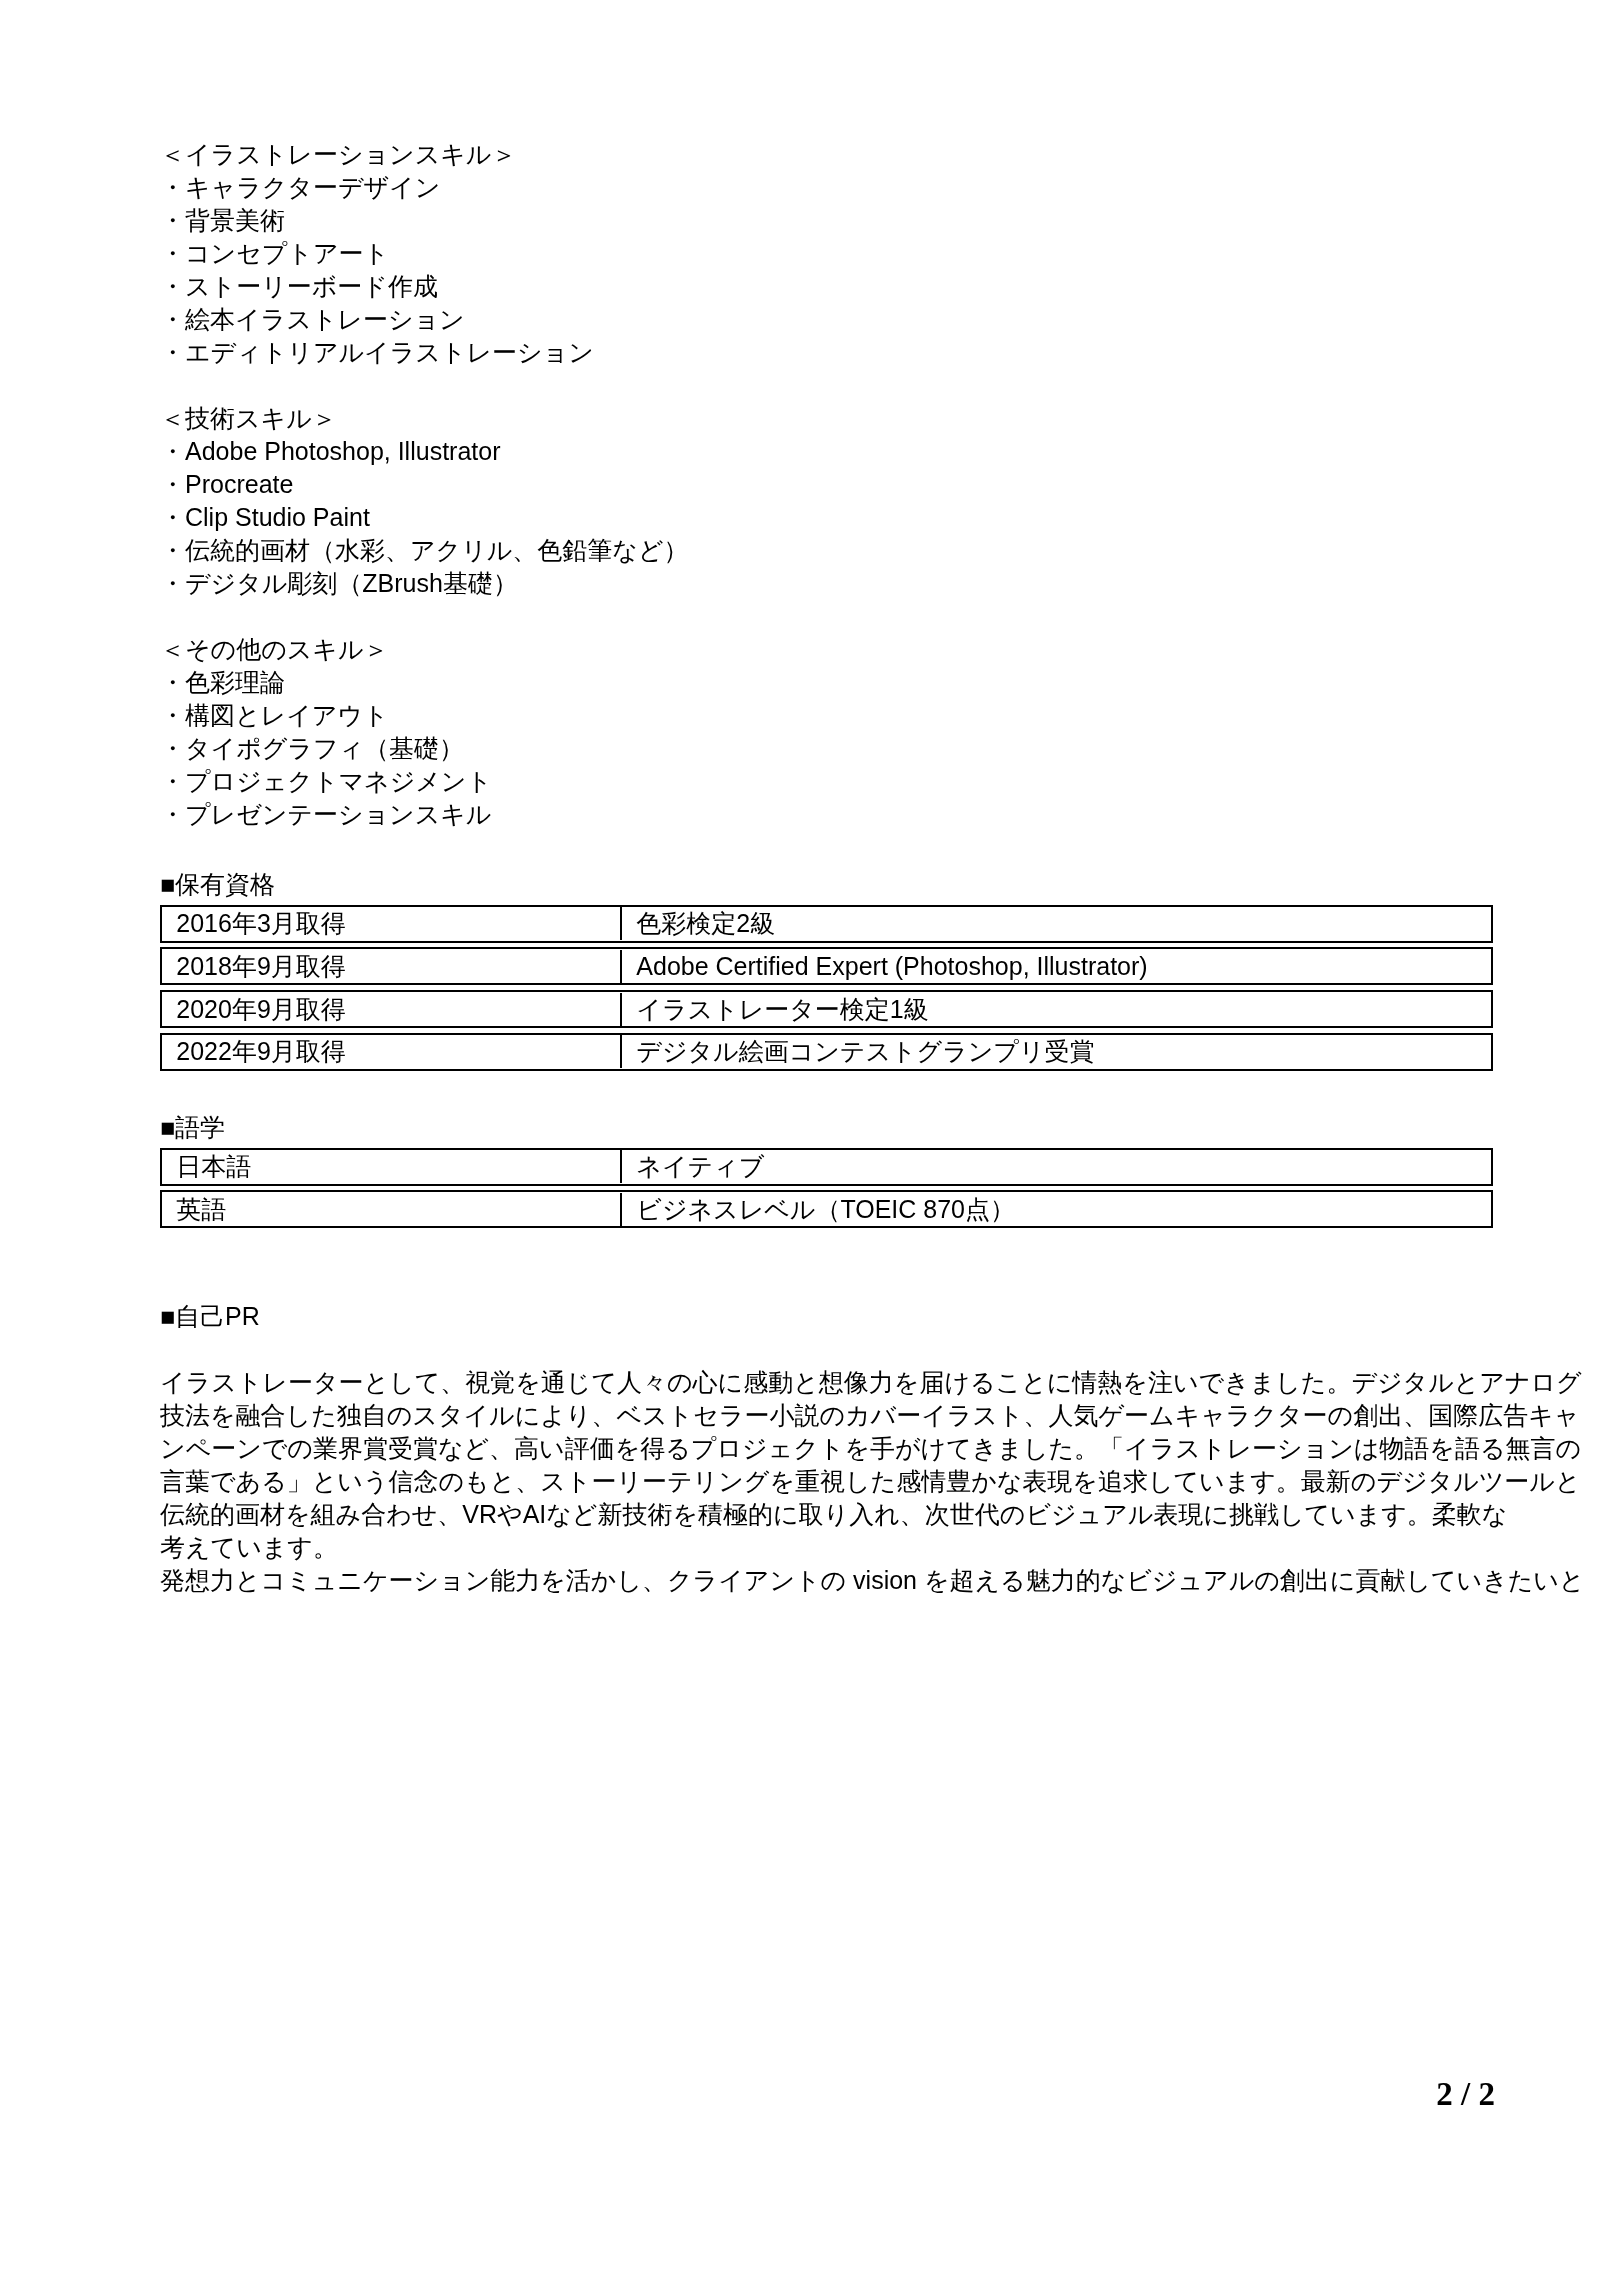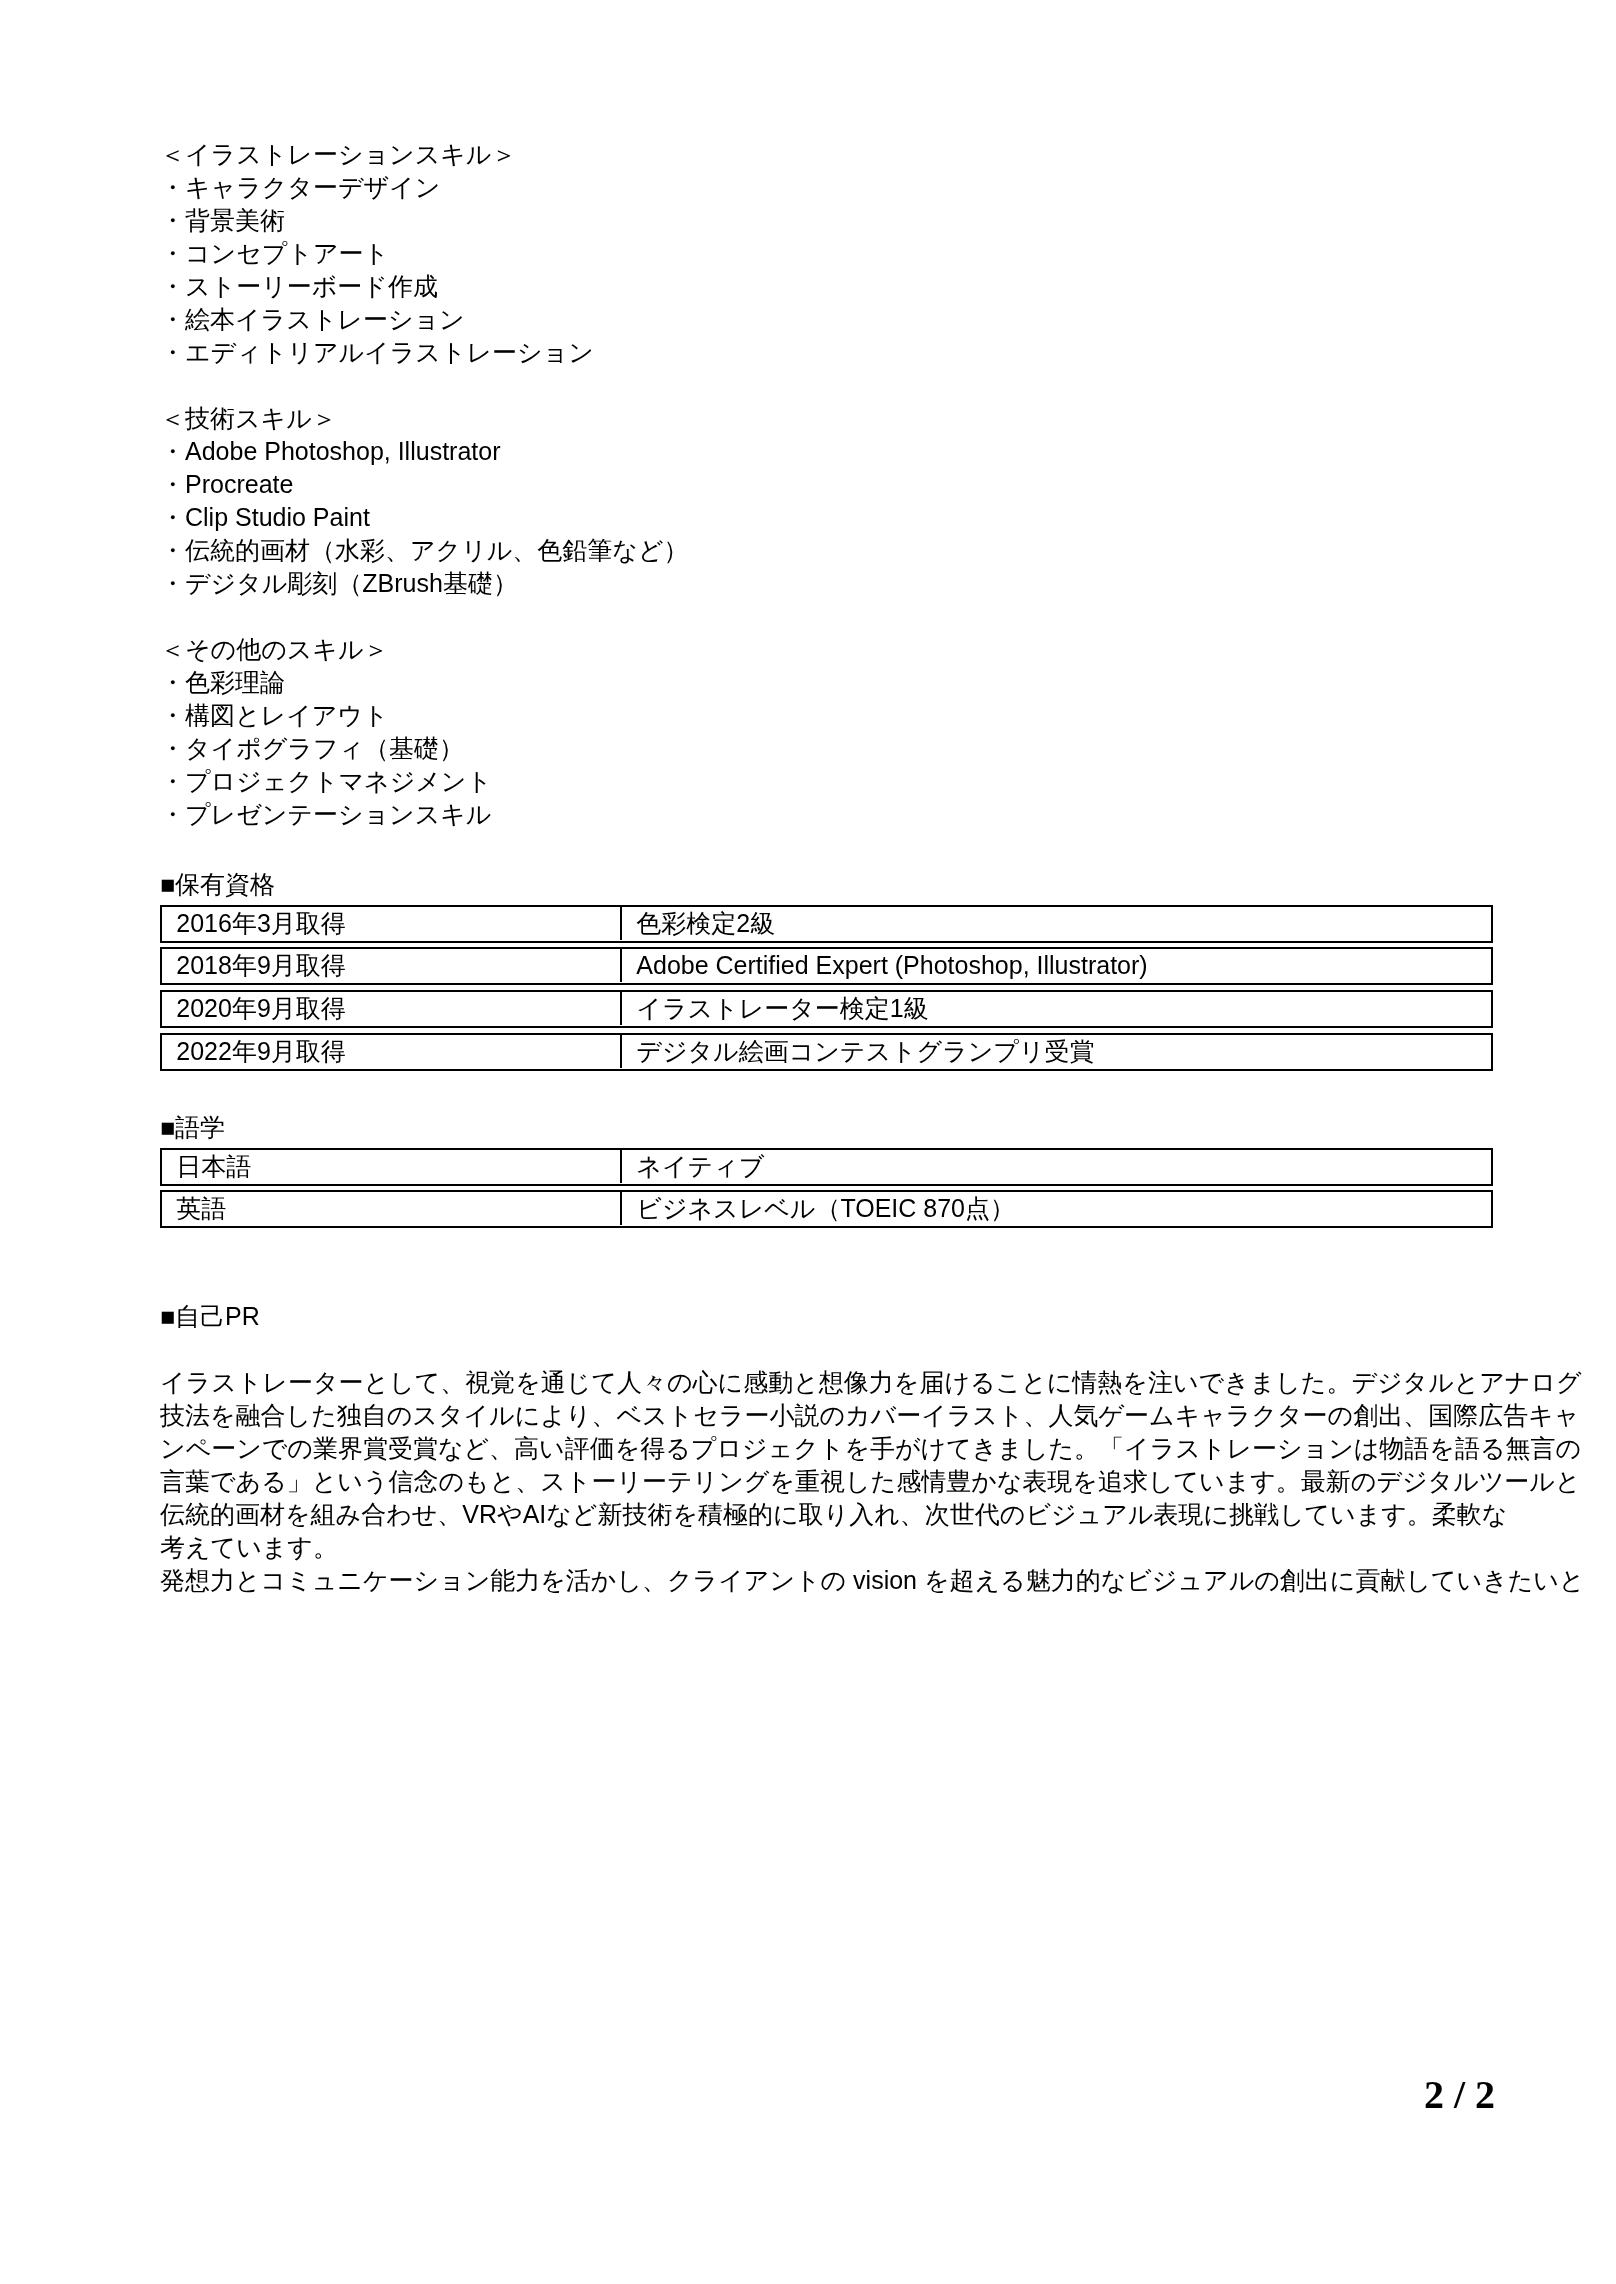--- a/index.html
+++ b/index.html
@@ -43,21 +43,21 @@
   }
   .pr-heading {
     margin-top: 72px;
   }
   .doc-table {
     width: 1333px;
     margin-top: 3.9px;
   }
   .trow {
     display: flex;
-    align-items: flex-start;
+    align-items: center;
     box-sizing: border-box;
     border: 2.6px solid #000000;
     height: 38px;
     background: #ffffff;
   }
   .trow + .trow {
     margin-top: 4.6px;
   }
   .cell {
     display: flex;
@@ -81,21 +81,21 @@
   .pr-line {
     white-space: nowrap;
     height: 33px;
   }
   .page-number {
     position: absolute;
     top: 2078px;
     right: 122px;
     font-family: "Liberation Serif", "DejaVu Serif", serif;
     font-weight: bold;
-    font-size: 40px;
+    font-size: 33px;
     line-height: 33px;
   }
 </style>
 </head>
 <body>
 
 <div class="page">
   <div class="content">
 
     <div class="skill-section">

